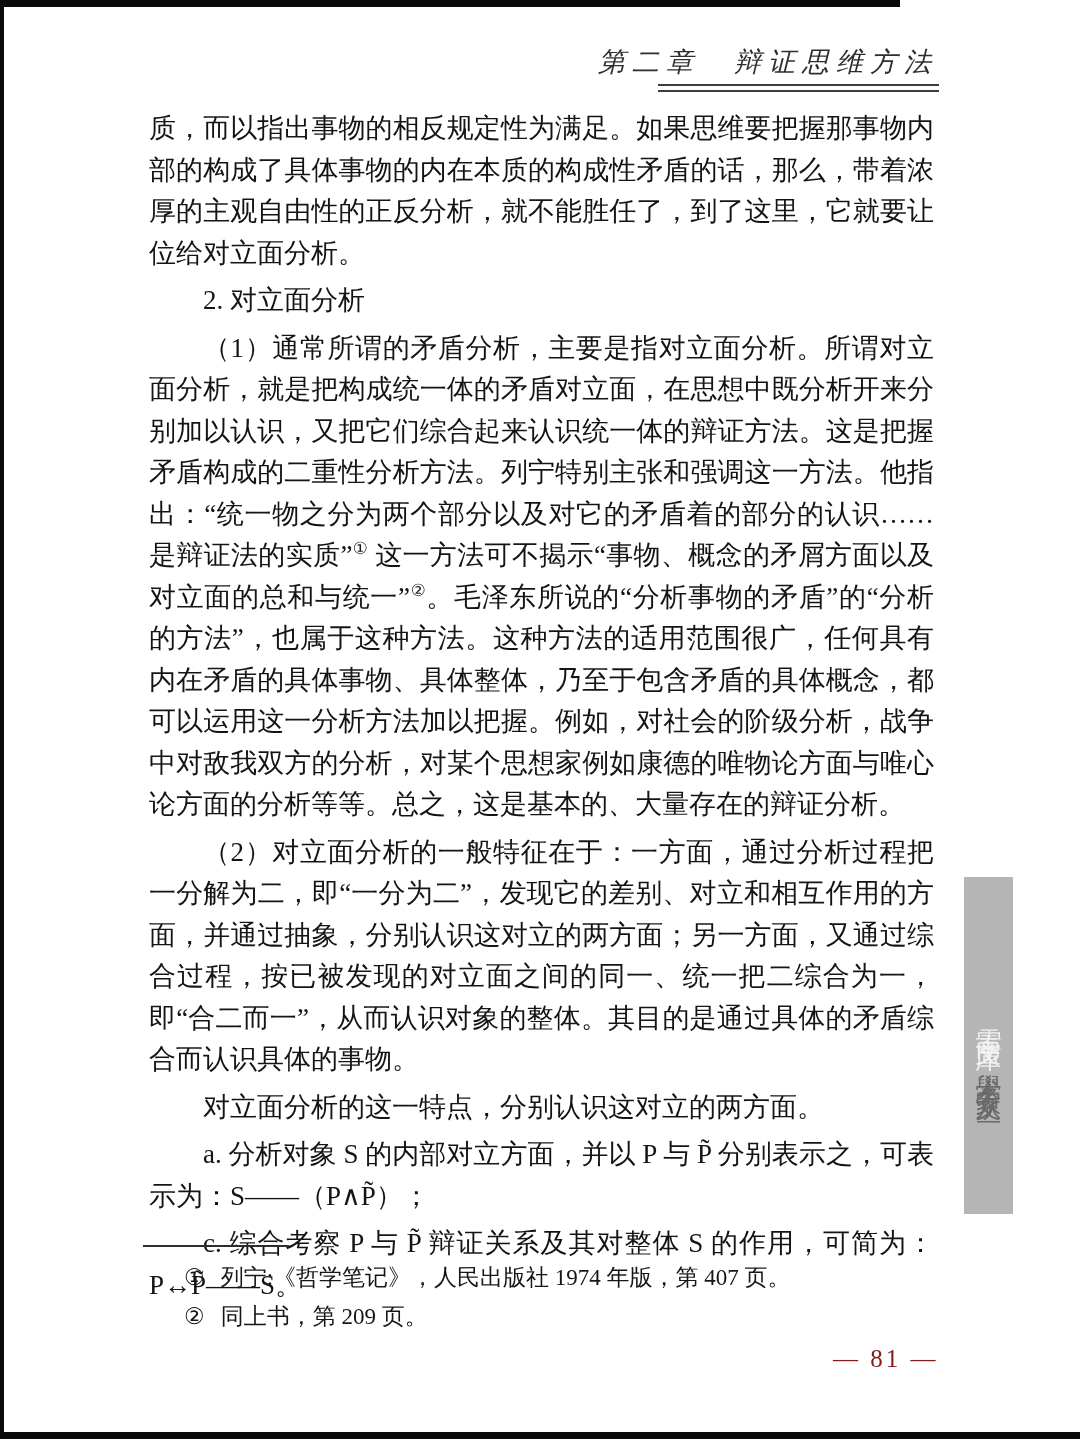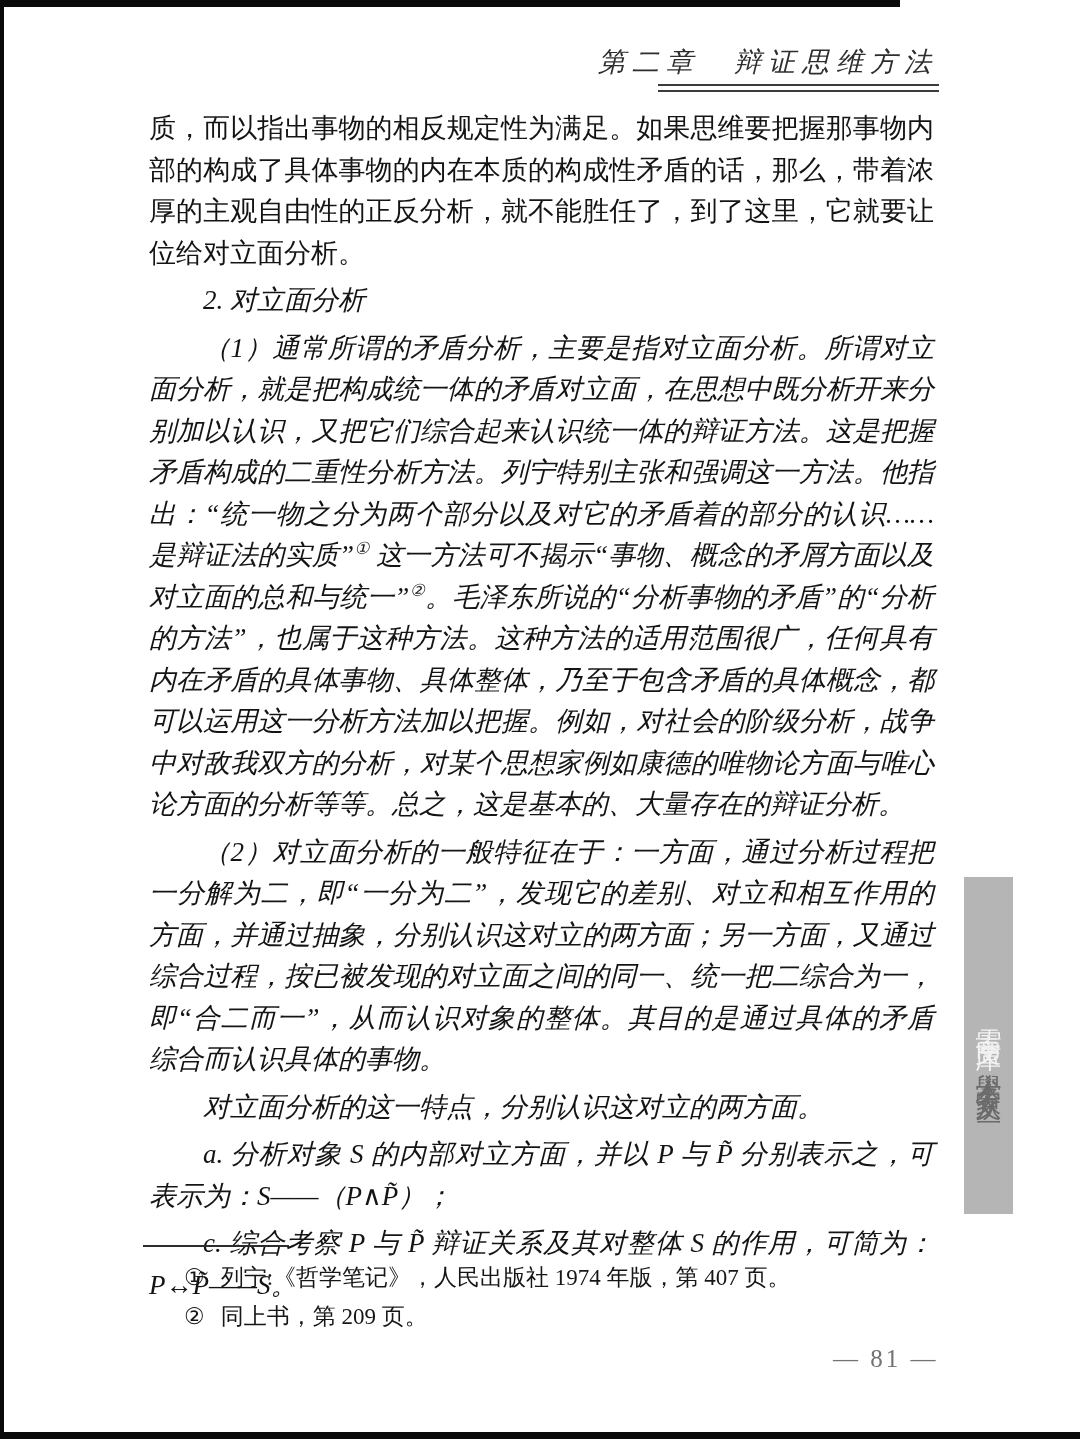--- a/index.html
+++ b/index.html
@@ -25,39 +25,39 @@
     border-top:2px solid #3c3c3c; border-bottom:2px solid #3c3c3c;
   }
 
   
   .body-text {
     position:absolute; left:143px; top:102px; width:797px;
     font-size:27px; line-height:41.5px; text-align:justify;
     color:#141414;
   }
   .body-text p { margin:6px; padding:0; }
-  .body-text p.indent { text-indent:2em;font-style:italic; }
+  .body-text p.indent { text-indent:2em; }
   .body-text sup { font-size:0.62em; line-height:0; vertical-align:super; }
 
   
   .footnote-rule {
     position:absolute; left:143px; top:1245px; width:146px; height:0;
     border-top:2px solid #2d2d2d;
   }
   .footnotes {
     position:absolute; left:184px; top:1258px; width:640px;
     font-size:23px; line-height:39px; color:#161616;
   }
   .footnote { white-space:nowrap; }
   .fn-marker { margin-right:16px; }
 
   
   .page-number {
     position:absolute; left:833px; top:1345px;
-    font-size:25px; letter-spacing:3px; color:#737373; white-space:nowrap;
+    font-size:25px; letter-spacing:3px; color:#7f1d1d; white-space:nowrap;
   }
 
   
   .series-strip {
     position:absolute; left:964px; top:877px; width:49px; height:337px;
     background:#b5b5b5;
     writing-mode:vertical-rl; text-orientation:upright;
     text-align:center; letter-spacing:5px;
     font-size:26px; line-height:49px;
     display:flex; align-items:center; justify-content:center;

